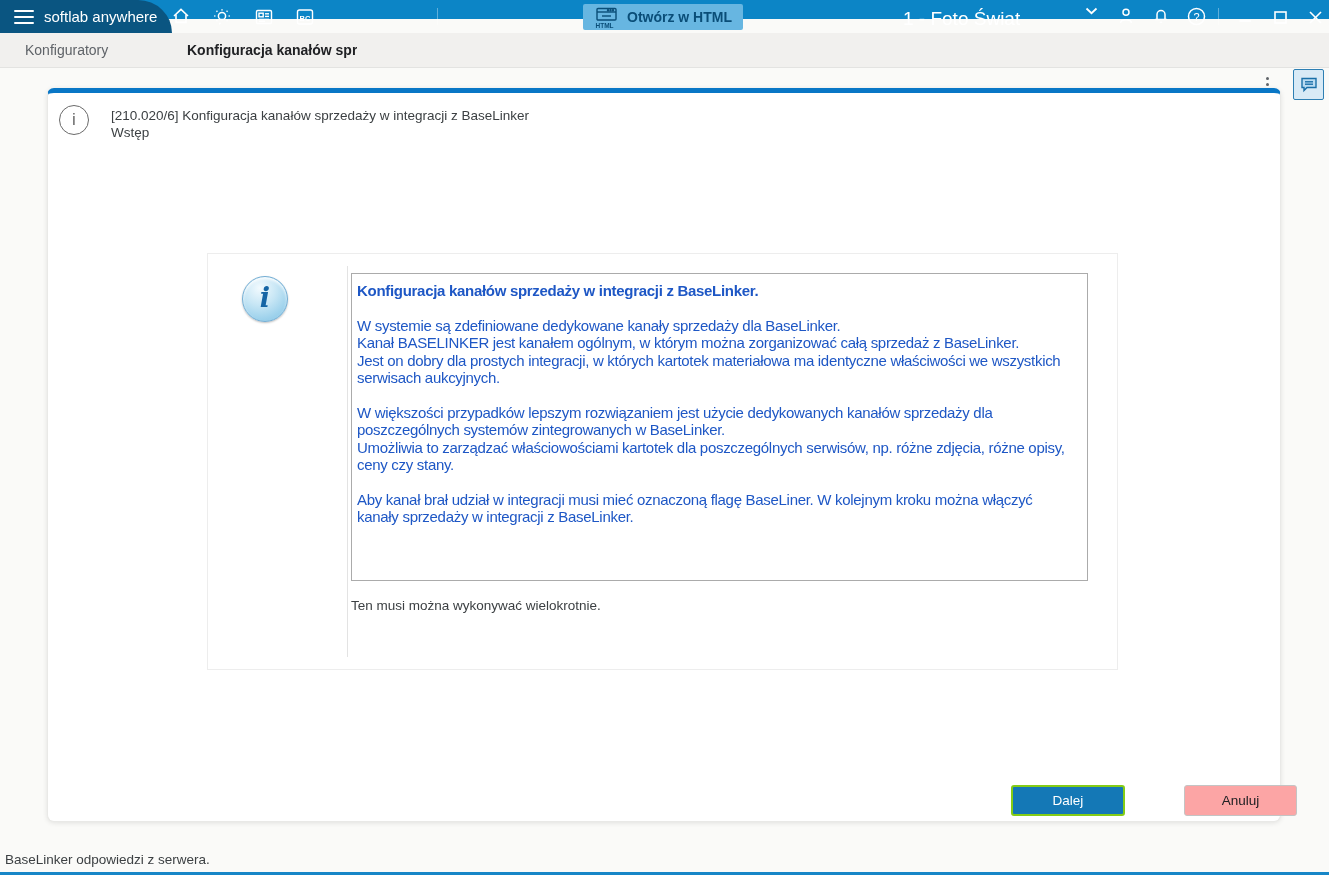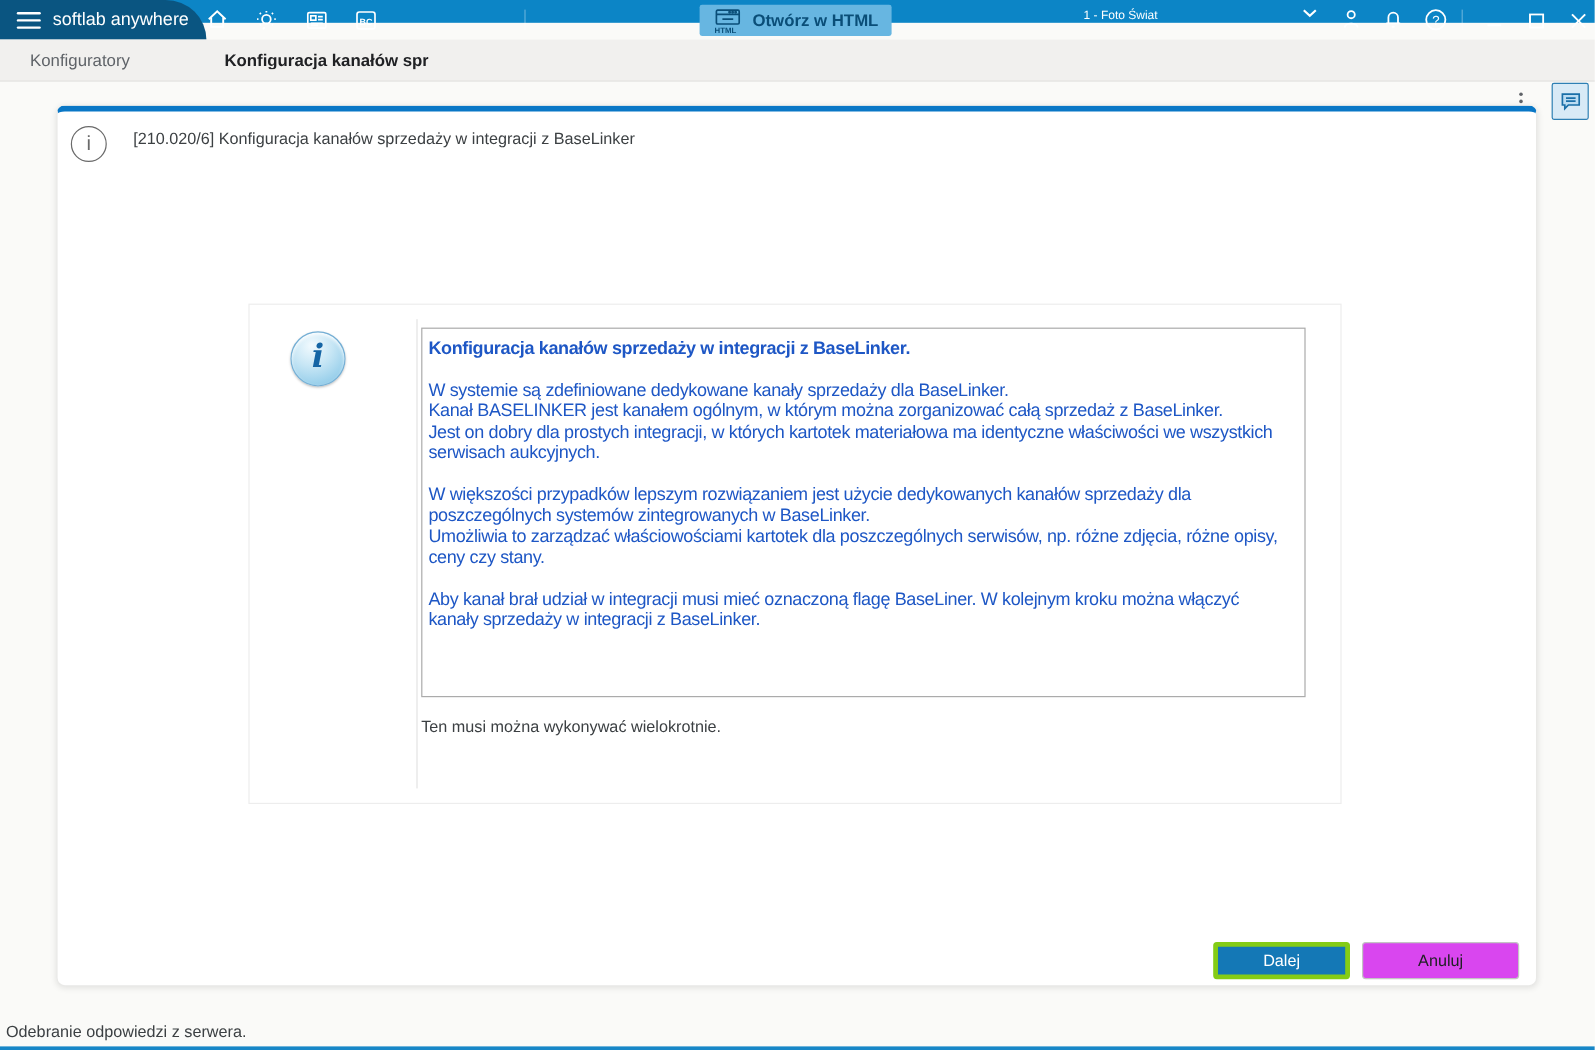--- a/index.html
+++ b/index.html
@@ -27,21 +27,21 @@
   .app-name { color:#fff; font-size:15px; margin-left:10px; white-space:nowrap; }
   .tb-icon { position:absolute; top:6px; width:22px; height:22px; display:flex; align-items:flex-start; justify-content:center; cursor:pointer; }
   .tb-sep { position:absolute; top:8px; width:1px; height:17px; background:rgba(255,255,255,0.35); }
   .html-btn {
     position:absolute; left:583px; top:4px; width:160px; height:26px;
     background:#67B6E1; border-radius:2px; border:none;
     display:flex; align-items:center; justify-content:center; gap:8px;
     cursor:pointer;
   }
   .html-btn .lbl { color:#0A4E78; font-size:14px; font-weight:700; }
-  .company { position:absolute; left:903px; top:8px; color:#fff; font-size:10px; white-space:nowrap; }
+  .company { position:absolute; left:903px; top:8px; color:#fff; font-size:19px; white-space:nowrap; }
   .win-ctrl { position:absolute; top:5px; width:24px; height:24px; display:flex; align-items:center; justify-content:center; cursor:pointer; }
   
   .tabbar {
     position:absolute; left:0; top:33px; width:1329px; height:35px;
     background:#F1F0EE; border-bottom:1px solid #E3E3E1;padding-left:48px;
   }
   .tab { position:absolute; top:0; height:34px; display:flex; align-items:center; font-size:14px; cursor:pointer; }
   .tab-inactive { left:25px; color:#5F6368; }
   .tab-active { left:143px; color:#202124; font-weight:700; width:214px; overflow:hidden; }
   .tab-active .fade {
@@ -93,22 +93,22 @@
     padding:8px 20px 6px 5px; overflow:hidden;
   }
   .info-box p {
     color:#1E57C5; font-size:15px; line-height:17.5px; letter-spacing:-0.3px;
     white-space:pre-line; margin:0 0 17px 0;
   }
   .info-box p.bold { font-weight:700; }
   .note { position:absolute; left:143px; top:344px; font-size:13.5px; color:#3C4043; }
   
   .btn { position:absolute; top:692px; height:31px; border-radius:3px; font-size:13.5px; font-family:"Liberation Sans",sans-serif; cursor:pointer; }
-  .btn-primary { left:963px; width:114px; background:#1478B6; color:#fff; border:4px solid #84cc16; }
-  .btn-secondary { left:1087px; width:131px; background:#d946ef; color:#202124; border:1px solid #C4C4C4; }
+  .btn-primary { left:963px; width:114px; background:#1478B6; color:#fff; border:2px solid #84cc16; }
+  .btn-secondary { left:1136px; width:113px; background:#fca5a5; color:#202124; border:1px solid #C4C4C4; }
   
   .statusbar { position:absolute; left:0; bottom:0; width:1329px; height:27px; background:#FAFAF8; }
   .status-text { position:absolute; left:5px; top:4px; font-size:13.5px; color:#3C4043; }
   .bottom-edge { position:absolute; left:0; bottom:0; width:1329px; height:3px; background:#1786C7; }
   svg { display:block; }
 </style>
 </head>
 <body>
 
 <div class="titlebar">
@@ -238,20 +238,21 @@
   </div>
 </div>
 
 <div class="card">
 
   <div class="hdr-info-icon">
     <span>i</span>
   </div>
   <div class="hdr-text">
     <div>[210.020/6] Konfiguracja kanałów sprzedaży w integracji z BaseLinker</div>
+    <div>Wstęp</div>
   </div>
 
   <div class="panel">
     <div class="glossy-i">
       <span>i</span>
     </div>
     <div class="panel-divider"></div>
     <div class="info-box">
       <p class="bold">Konfiguracja kanałów sprzedaży w integracji z BaseLinker.</p>
       <p>W systemie są zdefiniowane dedykowane kanały sprzedaży dla BaseLinker.
@@ -262,15 +263,15 @@
       <p>Aby kanał brał udział w integracji musi mieć oznaczoną flagę BaseLiner. W kolejnym kroku można włączyć kanały sprzedaży w integracji z BaseLinker.</p>
     </div>
     <div class="note">Ten musi można wykonywać wielokrotnie.</div>
   </div>
 
   <button class="btn btn-primary">Dalej</button>
   <button class="btn btn-secondary">Anuluj</button>
 </div>
 
 <div class="statusbar">
-  <div class="status-text">Odebranie odpowiedzi z serwera.</div>
+  <div class="status-text">BaseLinker odpowiedzi z serwera.</div>
 </div>
 <div class="bottom-edge"></div>
 
 </body></html>

